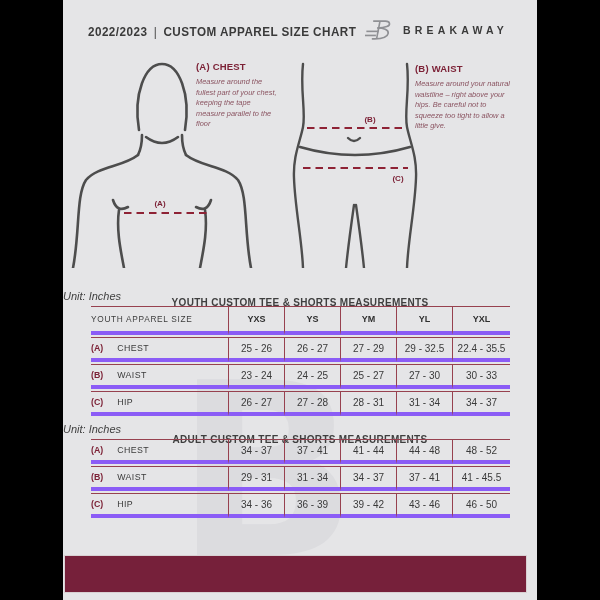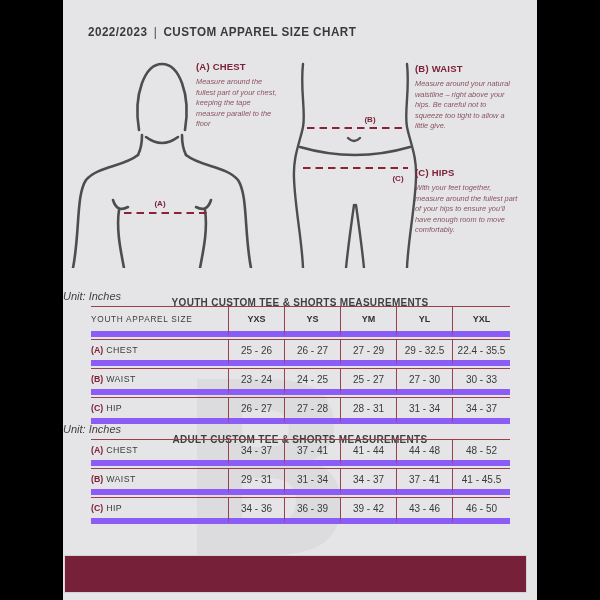--- a/index.html
+++ b/index.html
@@ -32,46 +32,58 @@
 
   
   .tbl-title{position:absolute;left:0;width:474px;text-align:center;font-size:10px;font-weight:bold;
              color:#3f3f3f;letter-spacing:.3px;}
   .tbl-unit{position:absolute;left:0;width:395px;font-size:11px;font-style:italic;color:#3f3f3f;}
   .yt-title{top:277px;margin-top:20px;} .yt-unit{top:290px;}
   .at-title{top:434px;} .at-unit{top:423px;}
 
   table.size-table{position:absolute;left:28px;width:419px;border-collapse:separate;border-spacing:0 2px;table-layout:fixed;}
   .yt-table{top:304px;} .at-table{top:437px;}
-  table.size-table td{border-top:1px solid #97414f;border-bottom:6px solid #8b5cf6;padding:0;overflow:hidden;}
+  table.size-table td{border-top:1px solid #97414f;border-bottom:4px solid #8b5cf6;padding:0;overflow:hidden;}
   tr.hrow td{height:24px;} tr.drow td{height:20px;}
   td.sz{border-left:1px solid #97414f;text-align:center;}
   td.lblhead{padding-left:25px;font-size:8.3px;letter-spacing:.7px;color:#3d3d3d;}
   tr.hrow td.sz{font-size:9px;font-weight:bold;color:#2f2f2f;}
   tr.drow td.sz{font-size:10px;color:#3a3a3a;}
   td.lbl{padding-left:28px;font-size:8.8px;}
   td.lbl .key{color:#7c2136;font-weight:bold;}
-  td.lbl .name{color:#3a3a3a;margin-left:3px;letter-spacing:.4px;}
+  td.lbl .name{color:#3a3a3a;margin-left:14px;letter-spacing:.4px;}
 
   
   .footer-bar{position:absolute;left:1px;top:555px;width:461px;height:36px;background:#76203a;
               border:1px solid #d8d0d2;}
 </style>
 </head>
 <body>
 
 <div class="stage">
   <div class="doc">
 
     <div class="watermark">B</div>
 
     <div class="hdr-title">
       <span>2022/2023</span><span class="hdr-sep">|</span><span>CUSTOM APPAREL SIZE CHART</span>
     </div>
 
+    <div class="brand">
+      <svg width="30" height="24" viewBox="0 0 44 34">
+        <g fill="none" stroke="#8f9094" stroke-width="2.4">
+          <path d="M 12 4 L 30 4 C 37 4 38 10 32 12 C 28 13.5 23 14 18 14"></path>
+          <path d="M 18 14 C 27 14 35 16 34 22 C 33 28 24 30 14 30 L 10 30"></path>
+          <path d="M 22 4 L 17 30"></path>
+          <path d="M 2 19 L 20 19"></path>
+          <path d="M 0 25 L 16 25"></path>
+        </g>
+      </svg>
+      <span class="brand-name">BREAKAWAY</span>
+    </div>
 
     <svg class="fig fig-1" width="192" height="212" viewBox="0 0 192 212">
       <g fill="none" stroke="#4d4d4d" stroke-width="2.6" stroke-linecap="round">
         <path d="M 68 74 C 62 38 74 8 91 8 C 108 8 120 38 114 74"></path>
         <path d="M 75 81 Q 91 93 107 81"></path>
         <path d="M 71 79 C 71 87 70 93 67 99"></path>
         <path d="M 111 79 C 111 87 112 93 115 99"></path>
         <path d="M 67 99 C 52 111 27 110 15 124 C 5 139 9 176 2 212"></path>
         <path d="M 115 99 C 130 111 155 110 167 124 C 177 139 173 176 180 212"></path>
         <path d="M 48 154 C 45 174 50 196 53 212"></path>
@@ -99,25 +111,20 @@
     </svg>
 
     <div class="inst col-a">
       <div class="inst-h">(A) CHEST</div>
       <div class="inst-p">Measure around the fullest part of your chest, keeping the tape measure parallel to the floor</div>
     </div>
     <div class="inst col-b">
       <div class="inst-h">(B) WAIST</div>
       <div class="inst-p">Measure around your natural waistline – right above your hips. Be careful not to squeeze too tight to allow a little give.</div>
     </div>
-    <div class="inst col-c">
-      <div class="inst-h">(C) HIPS</div>
-      <div class="inst-p">With your feet together, measure around the fullest part of your hips to ensure you’ll
-have enough room to move comfortably.</div>
-    </div>
 
     <div class="tbl-title yt-title">YOUTH CUSTOM TEE &amp; SHORTS MEASUREMENTS</div>
     <div class="tbl-unit yt-unit">Unit: Inches</div>
     <table class="size-table yt-table">
       <colgroup>
           <col style="width:137px">
           <col style="width:56px">
           <col style="width:56px">
           <col style="width:56px">
           <col style="width:56px">

